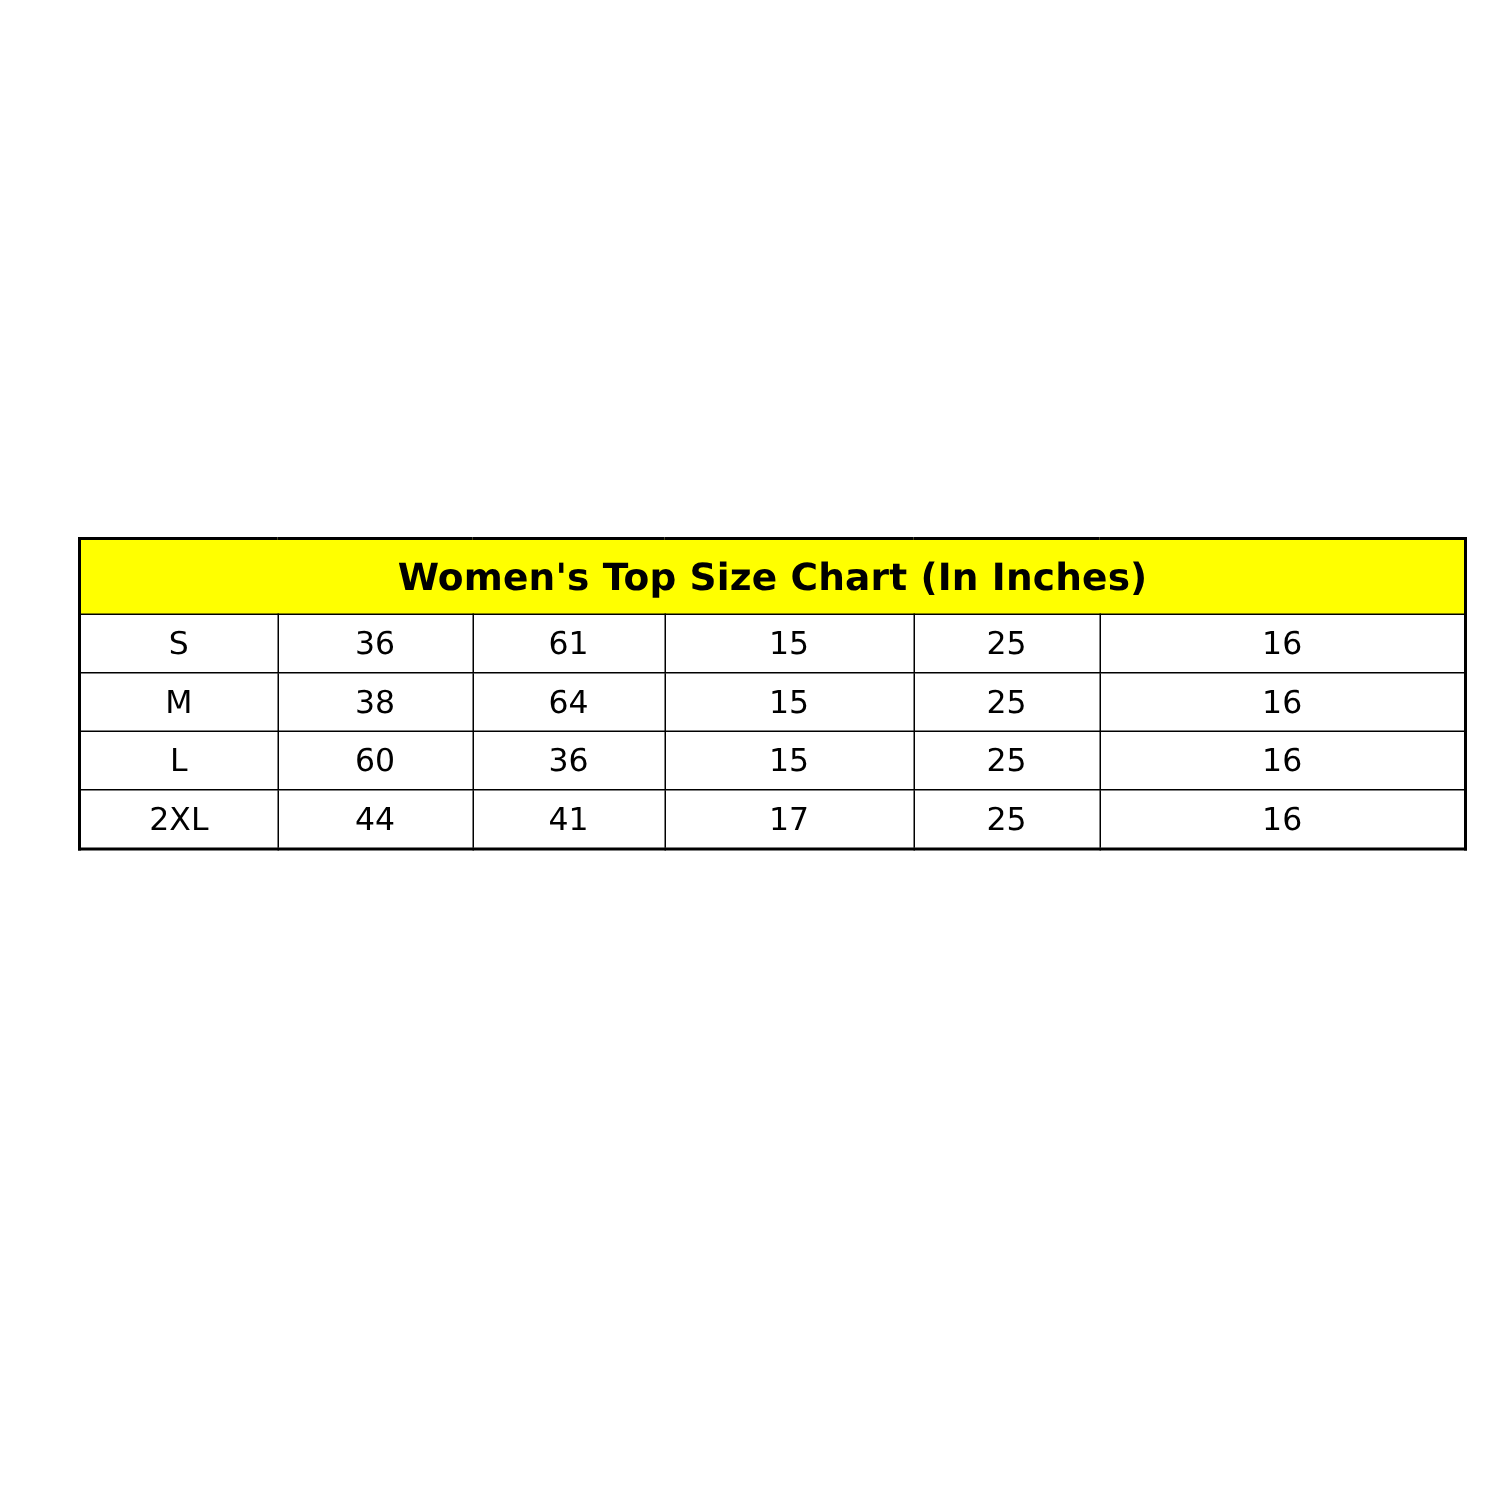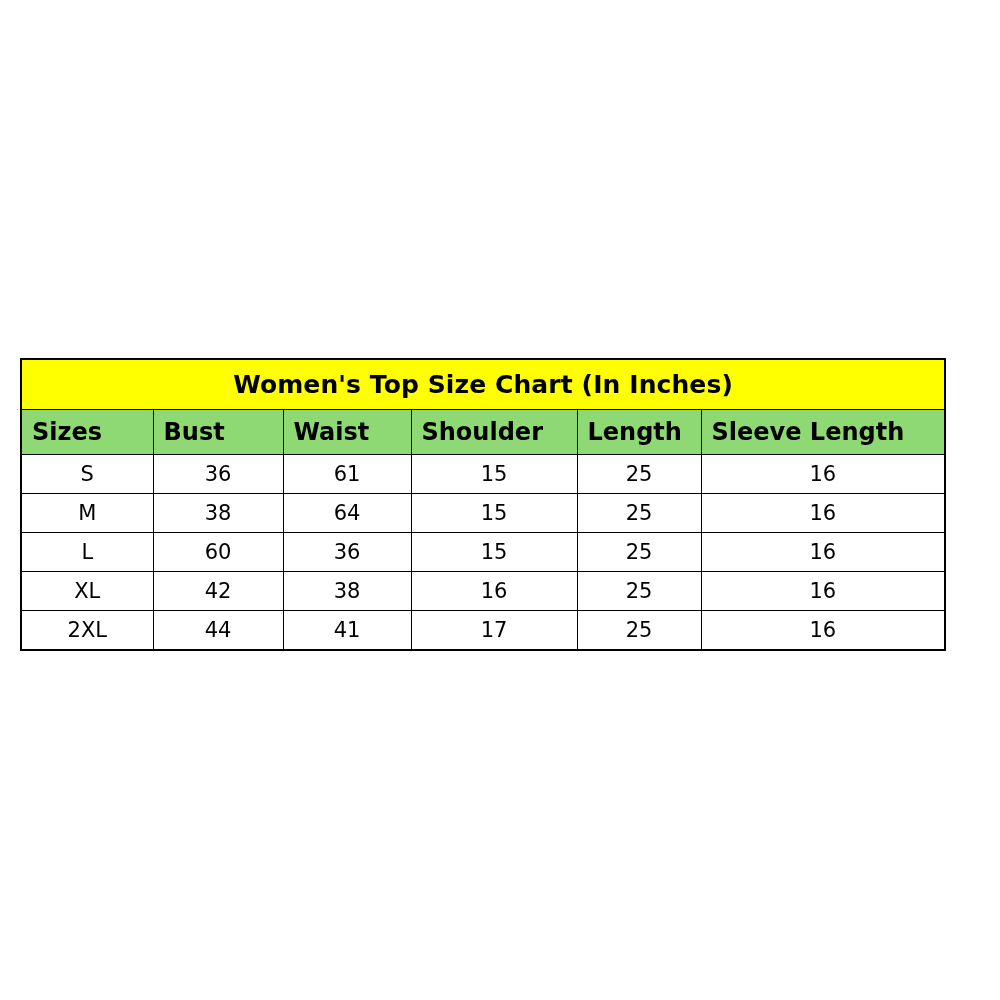--- a/index.html
+++ b/index.html
@@ -10,21 +10,21 @@
   body {
     width: 1000px;
     height: 1000px;
     font-family: "DejaVu Sans", sans-serif;
     position: relative;
     overflow: hidden;
   }
 
   #chart-wrap {
     position: absolute;
-    left: 20px;
+    left: 52px;
     top: 358px;
     width: 924px;
   }
 
   table.size-chart {
     border-collapse: collapse;
     table-layout: fixed;
     width: 924px;
     border: 2px solid #000000;
   }
@@ -86,28 +86,20 @@
         <col class="c1">
         <col class="c2">
         <col class="c3">
         <col class="c4">
         <col class="c5">
     </colgroup>
     <tbody>
       <tr>
         <td class="title-cell" colspan="6">Women's Top Size Chart (In Inches)</td>
       </tr>
-      <tr class="hdr-row">
-        <td class="left-pad">Sizes</td>
-        <td class="left-pad">Bust</td>
-        <td class="left-pad">Waist</td>
-        <td class="left-pad">Shoulder</td>
-        <td class="left-pad">Length</td>
-        <td class="left-pad">Sleeve Length</td>
-      </tr>
 
       <tr class="data-row">
         <td>S</td>
         <td>36</td>
         <td>61</td>
         <td>15</td>
         <td>25</td>
         <td>16</td>
       </tr>
 
@@ -122,28 +114,20 @@
 
       <tr class="data-row">
         <td>L</td>
         <td>60</td>
         <td>36</td>
         <td>15</td>
         <td>25</td>
         <td>16</td>
       </tr>
 
-      <tr class="data-row">
-        <td>XL</td>
-        <td>42</td>
-        <td>38</td>
-        <td>16</td>
-        <td>25</td>
-        <td>16</td>
-      </tr>
 
       <tr class="data-row">
         <td>2XL</td>
         <td>44</td>
         <td>41</td>
         <td>17</td>
         <td>25</td>
         <td>16</td>
       </tr>
     </tbody>

